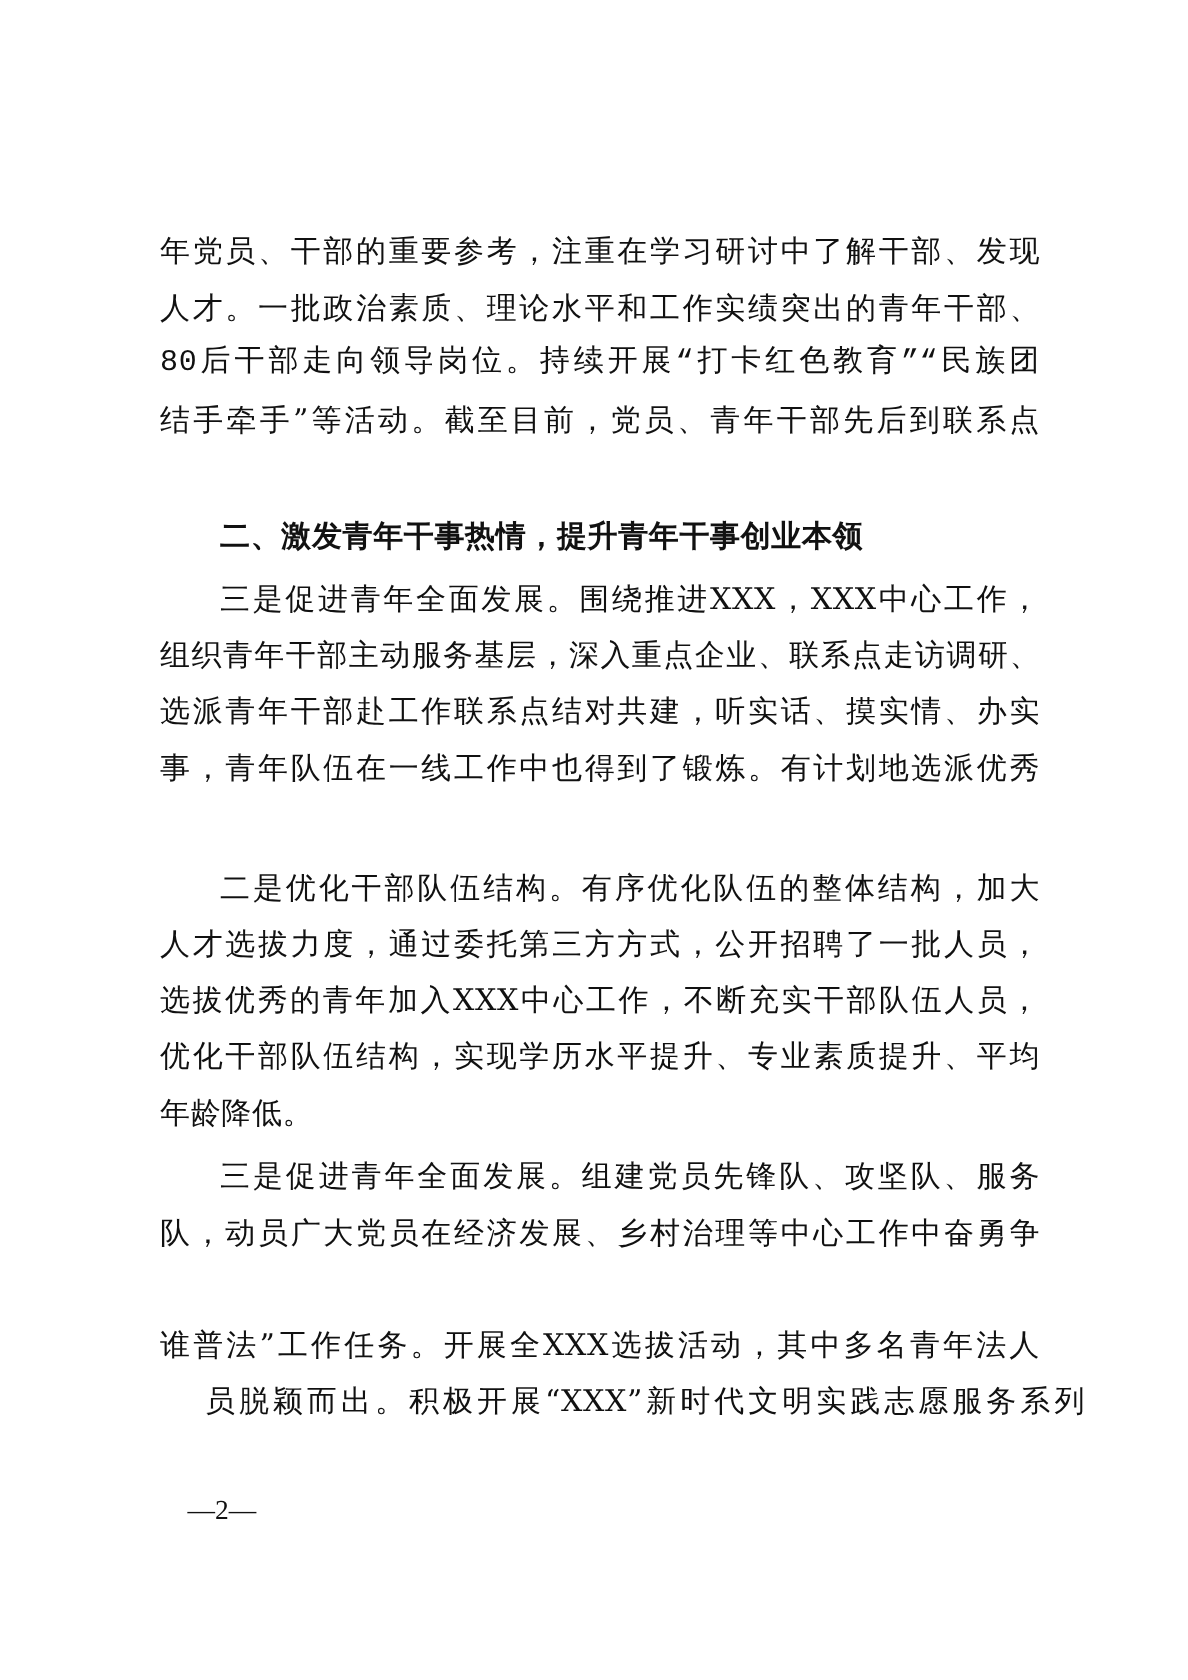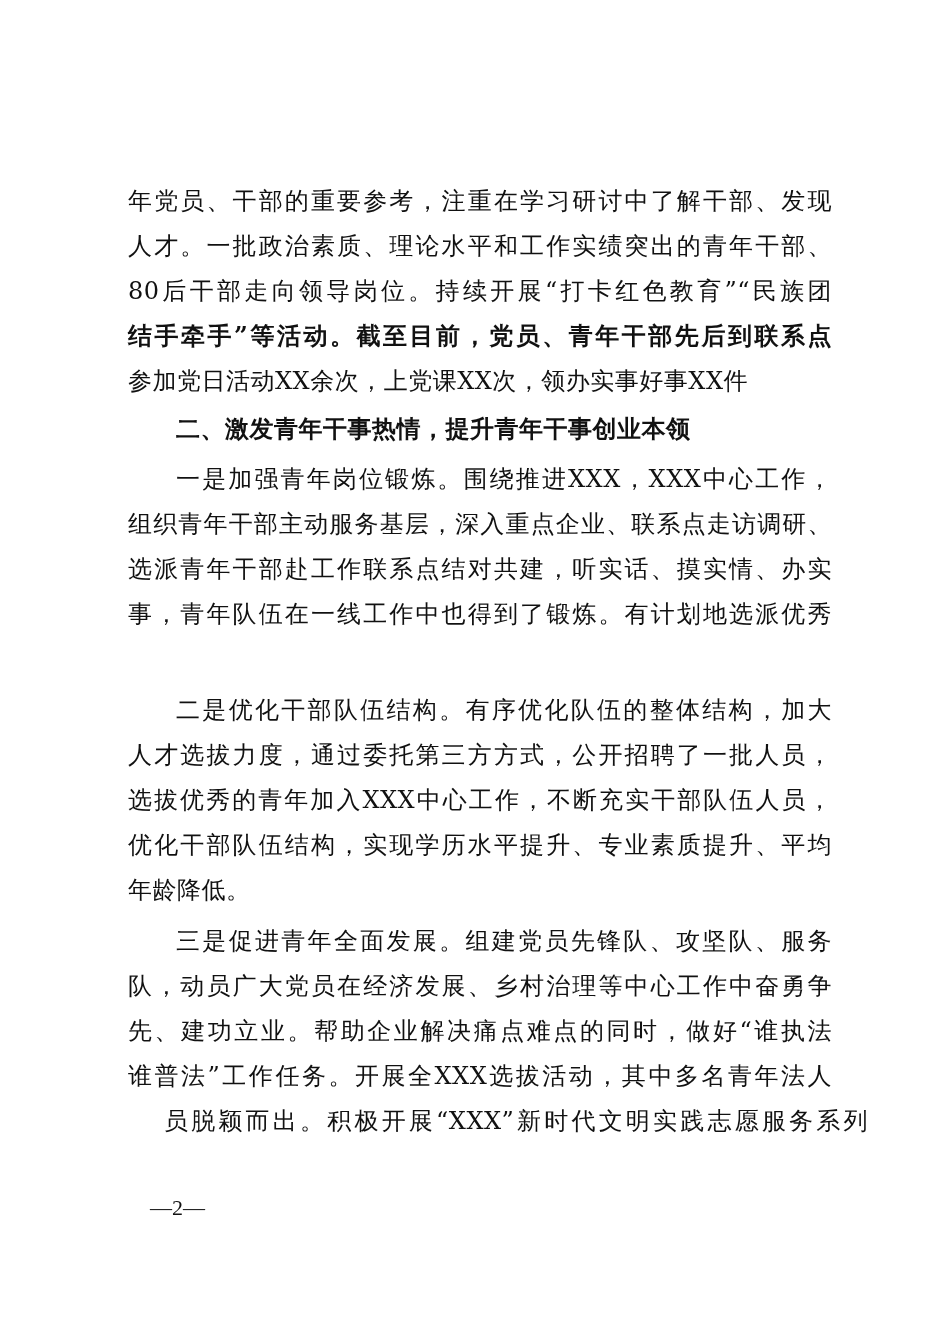--- a/index.html
+++ b/index.html
@@ -63,38 +63,36 @@
       white-space: nowrap;
     }
   </style>
 </head>
 <body>
 
 <div class="page">
 
   <div class="line" style="top:181px;">年党员、干部的重要参考，注重在学习研讨中了解干部、发现</div>
   <div class="line" style="top:226px;">人才。一批政治素质、理论水平和工作实绩突出的青年干部、</div>
-  <div class="line" style="top:271px;">80后干部走向领导岗位。持续开展“打卡红色教育”“民族团</div>
-  <div class="line" style="top:316px;font-weight:bold;">结手牵手”等活动。截至目前，党员、青年干部先后到联系点</div>
-  <div class="line last" style="top:361px;">参加党日活动XX余次，上党课XX次，领办实事好事XX件</div>
+  <div class="line" style="top:271px;font-family:Liberation Mono, monospace;">80后干部走向领导岗位。持续开展“打卡红色教育”“民族团</div>
+  <div class="line" style="top:316px;">结手牵手”等活动。截至目前，党员、青年干部先后到联系点</div>
 
   <div class="heading" style="top:409px;">二、激发青年干事热情，提升青年干事创业本领</div>
 
-  <div class="line indent" style="top:459px;">一是加强青年岗位锻炼。围绕推进XXX，XXX中心工作，</div>
+  <div class="line indent" style="top:459px;">三是促进青年全面发展。围绕推进XXX，XXX中心工作，</div>
   <div class="line" style="top:504px;">组织青年干部主动服务基层，深入重点企业、联系点走访调研、</div>
   <div class="line" style="top:549px;">选派青年干部赴工作联系点结对共建，听实话、摸实情、办实</div>
   <div class="line" style="top:594px;">事，青年队伍在一线工作中也得到了锻炼。有计划地选派优秀</div>
 
   <div class="line indent" style="top:690px;">二是优化干部队伍结构。有序优化队伍的整体结构，加大</div>
   <div class="line" style="top:735px;">人才选拔力度，通过委托第三方方式，公开招聘了一批人员，</div>
   <div class="line" style="top:825px;">优化干部队伍结构，实现学历水平提升、专业素质提升、平均</div>
   <div class="line" style="top:780px;">选拔优秀的青年加入XXX中心工作，不断充实干部队伍人员，</div>
   <div class="line last" style="top:870px;">年龄降低。</div>
 
   <div class="line indent" style="top:921px;">三是促进青年全面发展。组建党员先锋队、攻坚队、服务</div>
   <div class="line" style="top:966px;">队，动员广大党员在经济发展、乡村治理等中心工作中奋勇争</div>
-  <div class="line" style="top:1011px;">先、建功立业。帮助企业解决痛点难点的同时，做好“谁执法</div>
   <div class="line" style="top:1056px;">谁普法”工作任务。开展全XXX选拔活动，其中多名青年法人</div>
   <div class="line" style="top:1101px;margin-left:36px;">员脱颖而出。积极开展“XXX”新时代文明实践志愿服务系列</div>
 
   <div class="page-number">—2—</div>
 
 </div>
 
 </body></html>

